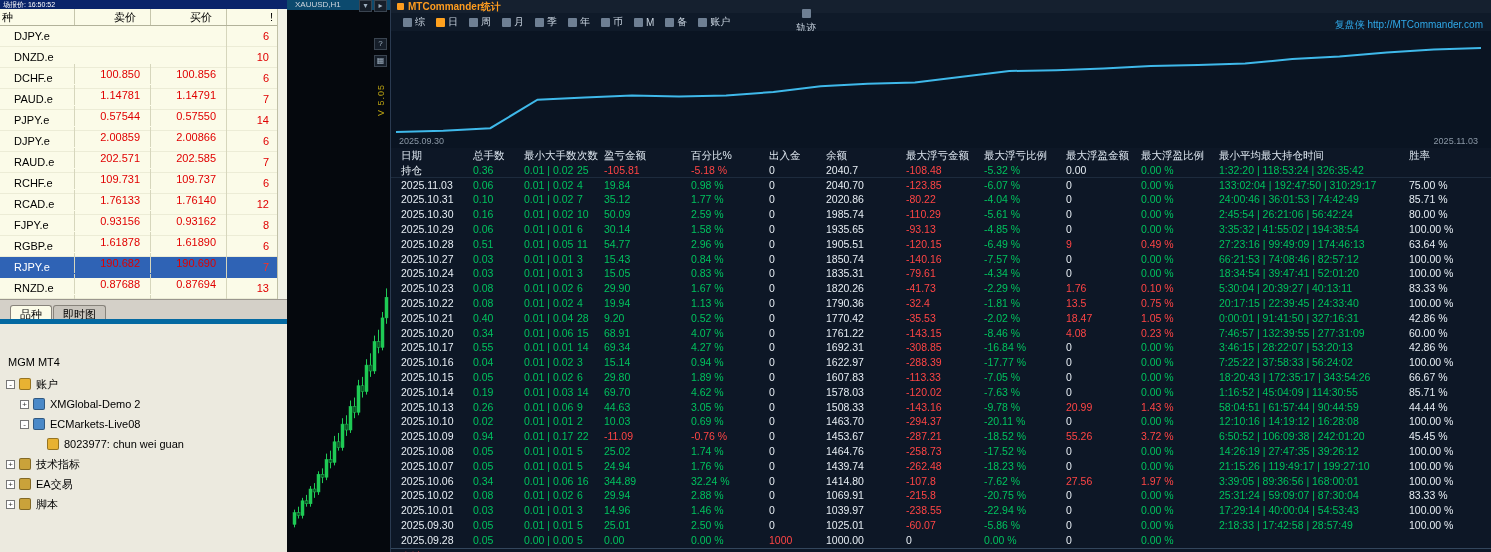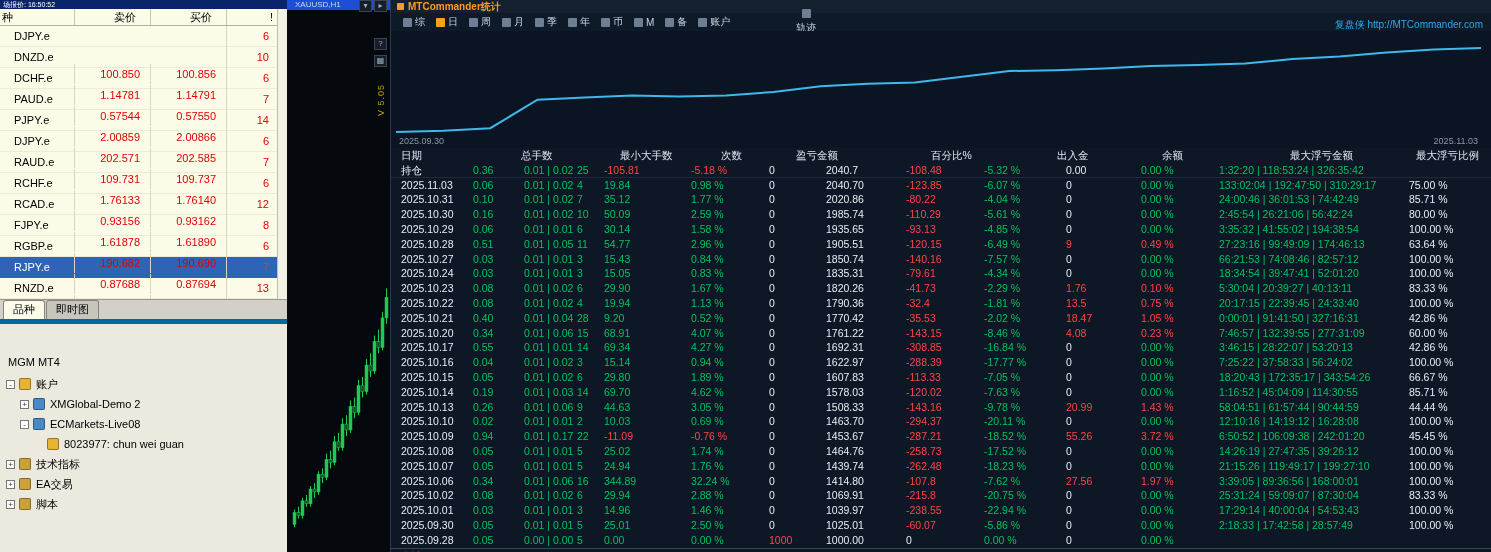--- a/index.html
+++ b/index.html
@@ -18,35 +18,35 @@
   .mw-sym { padding-left:14px; color:#000; overflow:hidden; white-space:nowrap; }
   .mw-num { text-align:right; padding-right:10px; color:#e00000; border-left:1px solid #d6d6bc;margin-top:38px; }
   .mw-spread { text-align:right; padding-right:18px; color:#e00000; border-left:1px solid #d6d6bc; }
   .hd-num { text-align:right; padding-right:14px; }
   .mw-row.sel { background:#2f63b5; border-bottom-color:#2f63b5; }
   .mw-row.sel .mw-sym { color:#fff; }
   .mw-row.sel .mw-num, .mw-row.sel .mw-spread { color:#ff3020; }
   #mw-scroll { position:absolute; left:277px; top:9px; width:10px; height:290px; background:#f2f2e6; border-left:1px solid #c0c0a6; }
 
   
-  #mw-tabs { position:absolute; left:0; top:299px; width:287px; height:30px; background:#d4d0c8; border-top:1px solid #9a968e; display:flex; align-items:flex-start; padding-left:3px; font-size:11px; }
+  #mw-tabs { position:absolute; left:0; top:299px; width:287px; height:30px; background:#d4d0c8; border-top:1px solid #9a968e; display:flex; align-items:center; padding-left:10px; font-size:11px; }
   .mw-tab { padding:1px 9px 2px 9px; margin-right:1px; border:1px solid #87837b; border-bottom:none; border-radius:3px 3px 0 0; background:#c9c5bd; color:#000; cursor:pointer; }
   .mw-tab.active { background:#fbfbe8; }
 
   
   #navigator { position:absolute; left:0; top:319px; width:287px; height:233px; background:#eceadf; border-top:5px solid #0369a1; font-size:11px; color:#000; }
   .nav-broker { padding:32px 0 6px 8px; }
   .nav-item { height:20px; line-height:20px; display:flex; align-items:center; cursor:pointer; white-space:nowrap; }
   .nav-exp { width:9px; height:9px; border:1px solid #777; background:#fff; font-size:8px; line-height:7px; text-align:center; margin-right:4px; flex:0 0 auto; color:#333; }
   .nav-exp.empty { border:none; background:transparent; }
   .nav-ico { width:12px; height:12px; border-radius:2px; margin-right:5px; flex:0 0 auto; border:1px solid rgba(0,0,0,.35); }
 
   
   #chart-window { position:absolute; left:287px; top:0; width:103px; height:552px; background:#05080d; overflow:hidden; }
-  .cw-title { height:10px; background:#1d4ed8; color:#cfd6de; font-size:8px; line-height:10px; padding-left:8px; white-space:nowrap; }
+  .cw-title { height:10px; background:#0c4a6e; color:#cfd6de; font-size:8px; line-height:10px; padding-left:8px; white-space:nowrap; }
   .cw-btn { position:absolute; width:13px; height:12px; background:#161e29; border:1px solid #3a4450; color:#9fb0c0; font-size:8px; line-height:10px; text-align:center; }
   .cw-version { position:absolute; right:4px; top:84px; writing-mode:vertical-rl; transform:rotate(180deg); color:#b8a012; font-size:9px; letter-spacing:1px; }
   #candles-svg { position:absolute; left:2px; bottom:0; }
 
   
   #stats { position:absolute; left:390px; top:0; width:1101px; height:552px; background:#0d1726; border-left:1px solid #2a3a50; }
   .st-titlebar { height:13px; background:#15202f; display:flex; justify-content:space-between; align-items:center; padding:0 8px 0 6px; font-size:10px; }
   .st-title { color:#ff9c1e; font-weight:bold; display:flex; align-items:center; gap:4px; }
   .st-title .dot { width:7px; height:7px; background:#ff9c1e; border-radius:1px; display:inline-block; }
   .st-link { color:#2fa8e8; cursor:pointer;margin-top:37px; }
@@ -55,21 +55,21 @@
   .menu-ico { width:9px; height:9px; background:#6e7f93; border-radius:1px; }
   .menu-item.selected .menu-ico { background:#ffa11e; }
   .menu-item.gap2 { margin-left:55px;flex-direction:column; }
   #st-chart { position:absolute; left:0; top:31px; width:1101px; height:117px; background:#0a1422; }
   .chart-date { position:absolute; bottom:2px; font-size:9px; color:#8b98a6; }
   .chart-date.left { left:8px; }
   .chart-date.right { right:14px; }
   #st-table { position:absolute; left:0; top:148px; width:1101px; bottom:0; font-size:10.5px; overflow:hidden; }
   .t-row { display:grid; grid-template-columns:72px 51px 53px 27px 87px 78px 57px 80px 78px 82px 75px 78px 190px 1fr; height:14.8px; line-height:14.8px; padding-left:10px; white-space:nowrap; }
   .t-row span { overflow:hidden; }
-  .head-row { color:#dde6ef;gap:48px; }
+  .head-row { color:#dde6ef; }
   .pos-row { border-bottom:1px solid #1d2b3d; }
   .total-row { border-top:1px solid #33465c; }
   .total-row span { color:#ff4545 !important; }
   .c-w { color:#e6edf3; } .c-g { color:#00c25e; } .c-r { color:#ff4545; } .c-h { color:#dde6ef; }
 </style>
 </head>
 <body>
 
 <div id="root">
 

